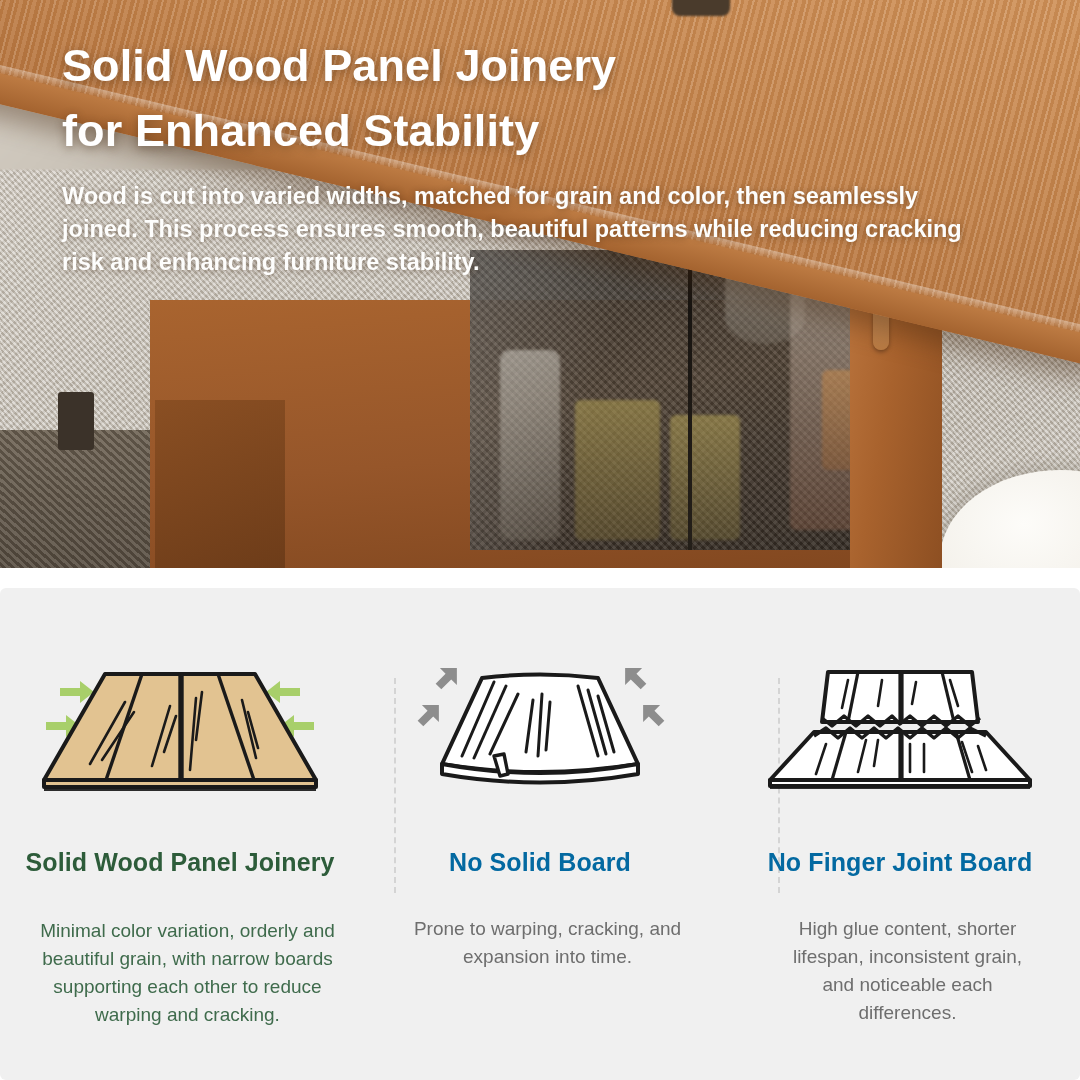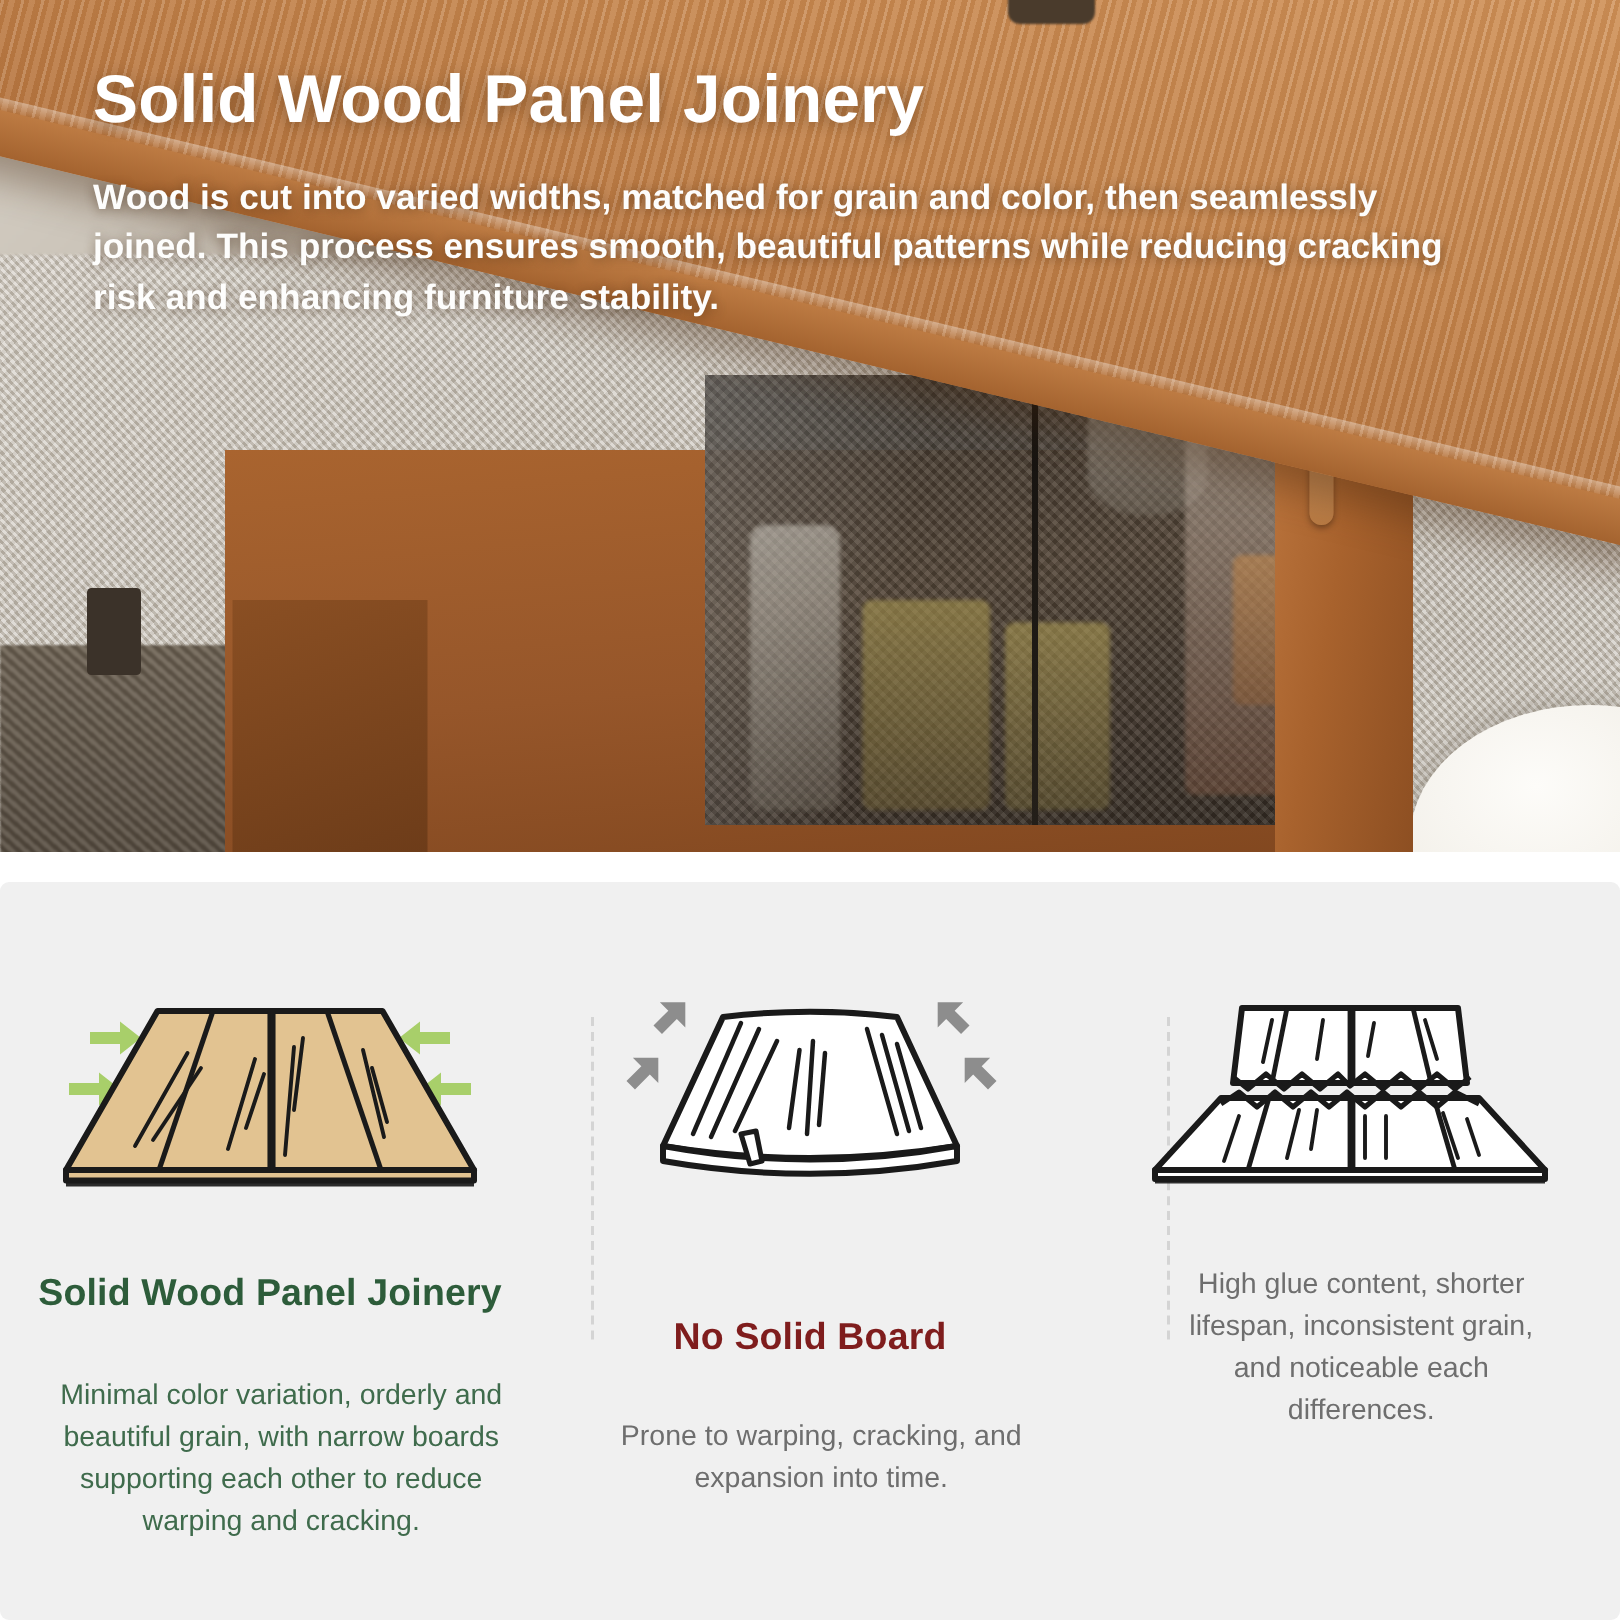--- a/index.html
+++ b/index.html
@@ -181,21 +181,21 @@
   .divider.d2 { left:778px; }
 
   .art { width:300px; height:145px; }
   .art svg { display:block; width:100%; height:100%; }
 
   .col-title {
     font-size:25px; font-weight:bold; letter-spacing:.1px;
     text-align:center; white-space:nowrap;
   }
   .col.c1 .col-title { color:#2d5c3a; margin-top:43px; }
-  .col.c2 .col-title, .col.c3 .col-title { color:#7f1d1d; margin-top:72px; }
+  .col.c2 .col-title, .col.c3 .col-title { color:#0369a1; margin-top:43px; }
 
   .col-desc {
     font-size:19px; line-height:1.48; text-align:center;margin-left:15px;
   }
   .col.c1 .col-desc { color:#3f6b4c; margin-top:40px; width:300px; }
   .col.c2 .col-desc { color:#6e6e6e; margin-top:38px; width:290px; }
   .col.c3 .col-desc { color:#6e6e6e; margin-top:38px; width:250px; }
 </style>
 </head>
 <body>
@@ -232,20 +232,21 @@
       <div class="tabletop">
         <div class="tabletop-lip"></div>
         <div class="tabletop-edge"></div>
       </div>
       <div class="top-knob"></div>
     </div>
 
     <div class="hero-text">
       <div class="hero-title">
         <div>Solid Wood Panel Joinery</div>
+        <div>for Enhanced Stability</div>
       </div>
       <div class="hero-sub">Wood is cut into varied widths, matched for grain and color, then seamlessly joined. This process ensures smooth, beautiful patterns while reducing cracking risk and enhancing furniture stability.</div>
     </div>
   </div>
 
   <div class="panel">
     <div class="divider d1"></div>
     <div class="divider d2"></div>
 
     <div class="cols">
@@ -352,18 +353,19 @@
               <path d="M76 84 L66 114"></path>
               <path d="M116 80 L108 112"></path>
               <path d="M128 80 L124 106"></path>
               <path d="M160 84 L160 112"></path>
               <path d="M174 84 L174 112"></path>
               <path d="M212 82 L222 112"></path>
               <path d="M228 86 L236 110"></path>
             </g>
           </svg>
         </div>
+        <div class="col-title">No Finger Joint Board</div>
         <div class="col-desc">High glue content, shorter lifespan, inconsistent grain, and noticeable each differences.</div>
       </div>
 
     </div>
   </div>
 </div>
 
 </body></html>

